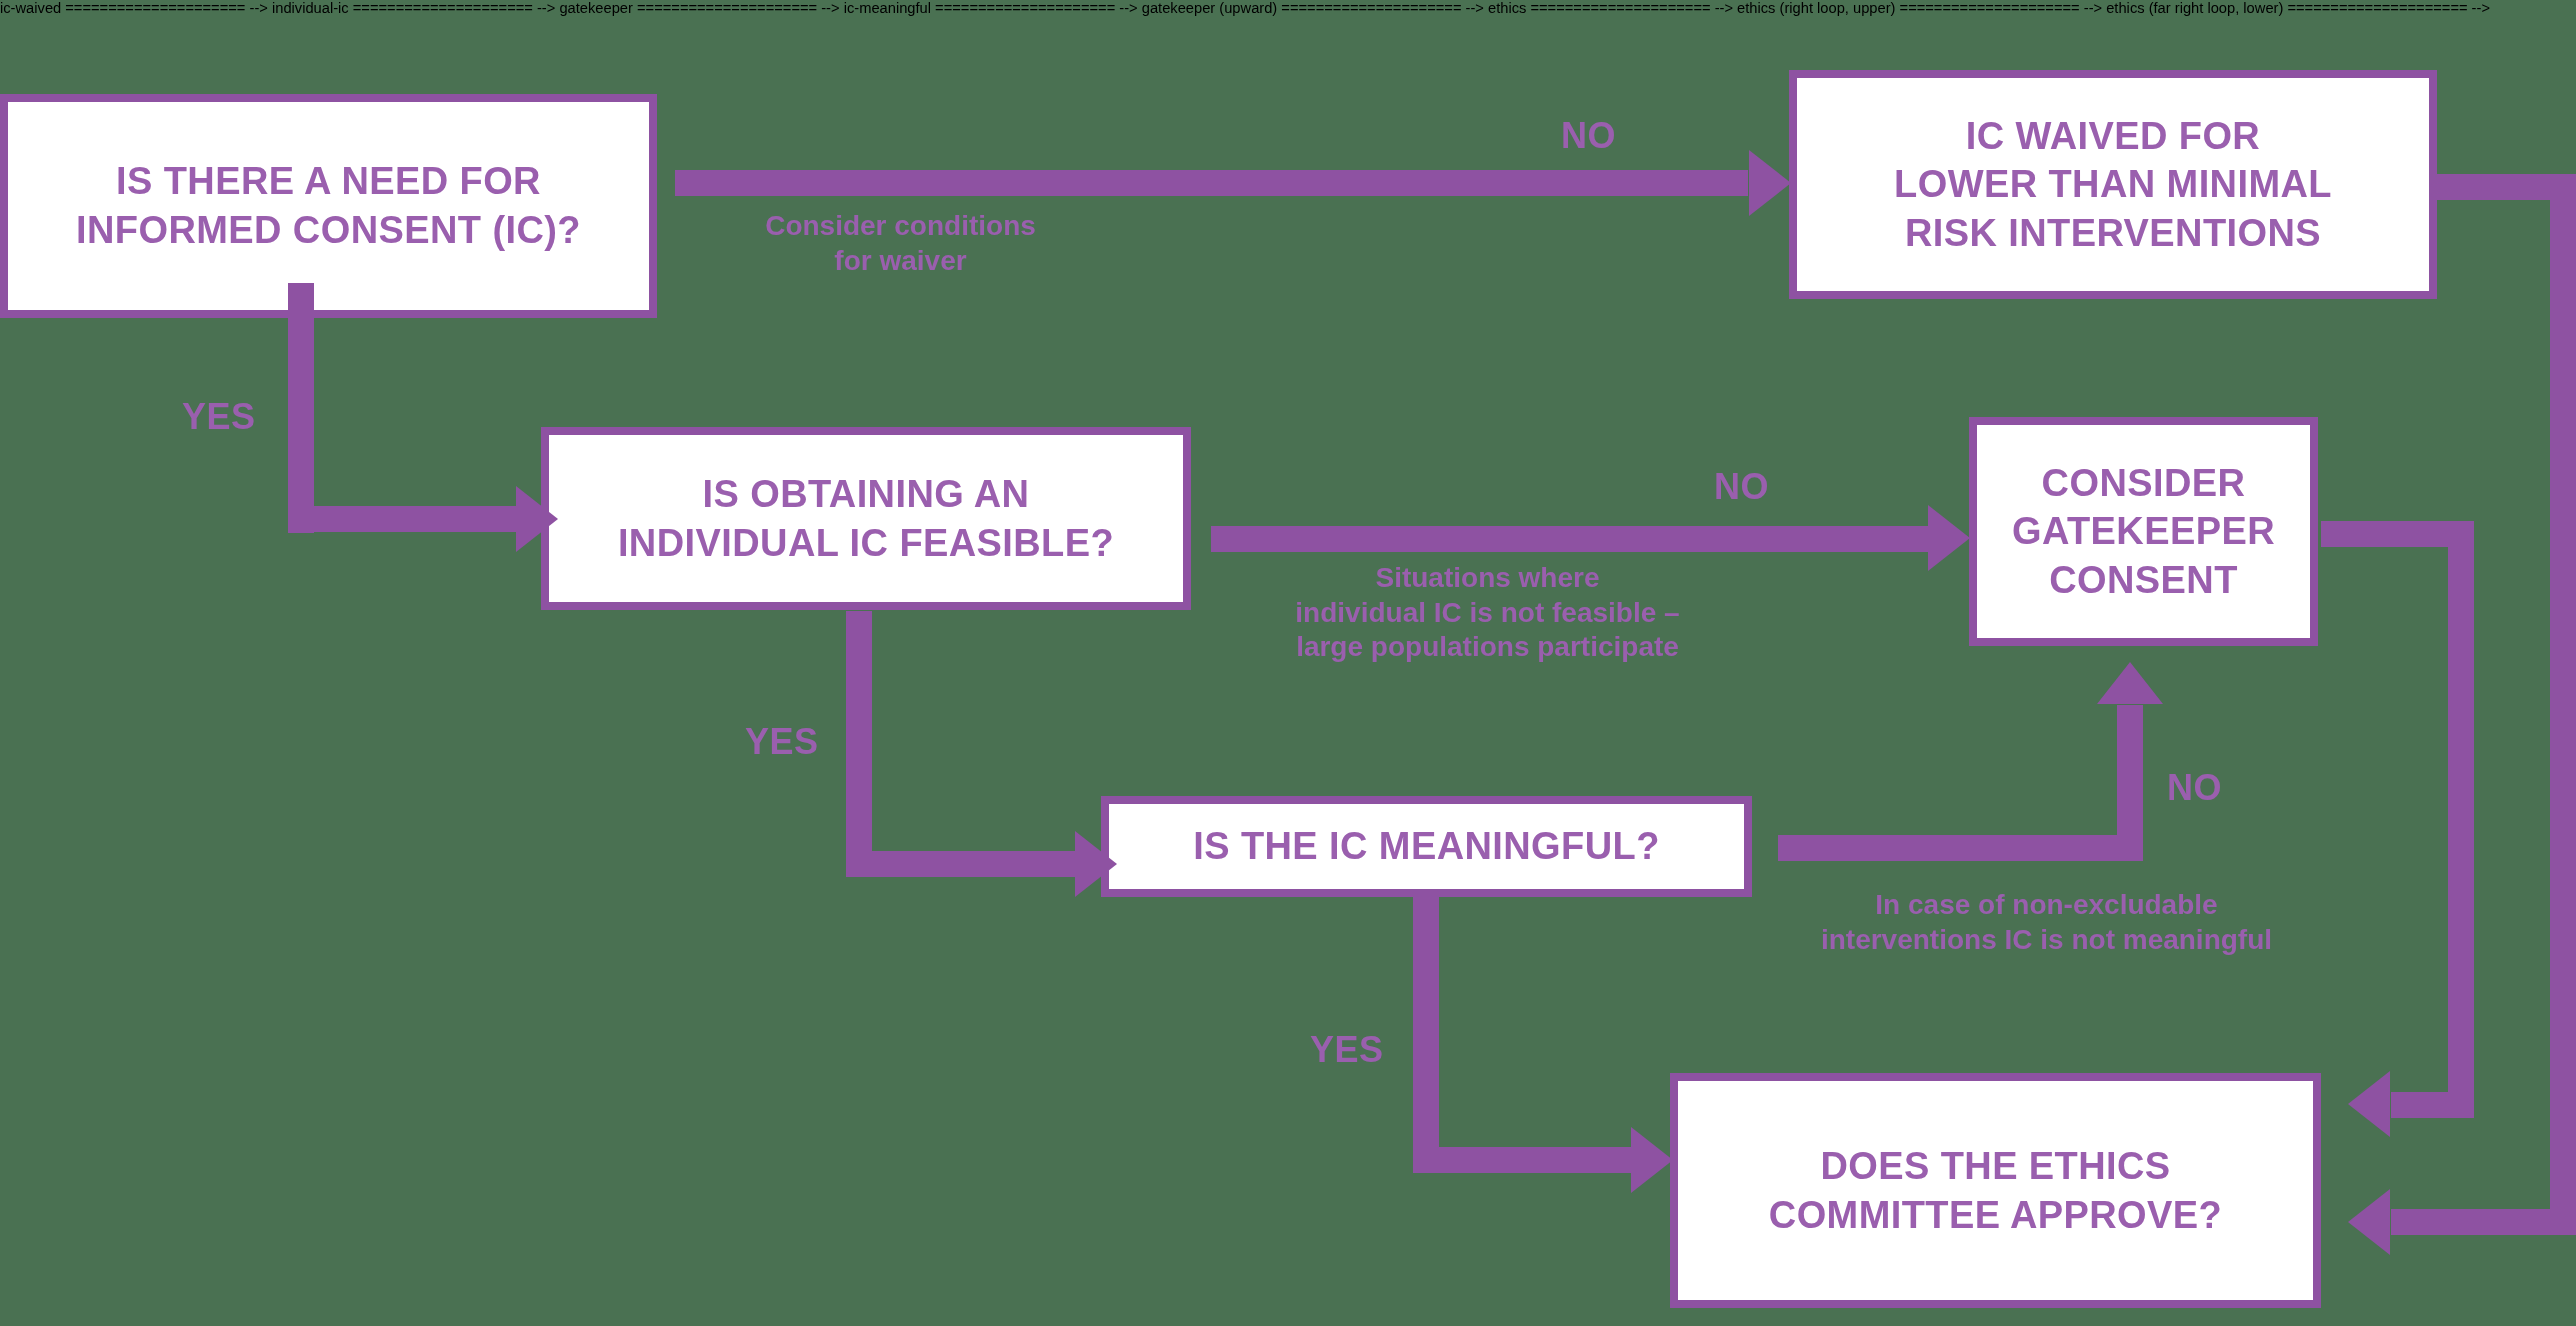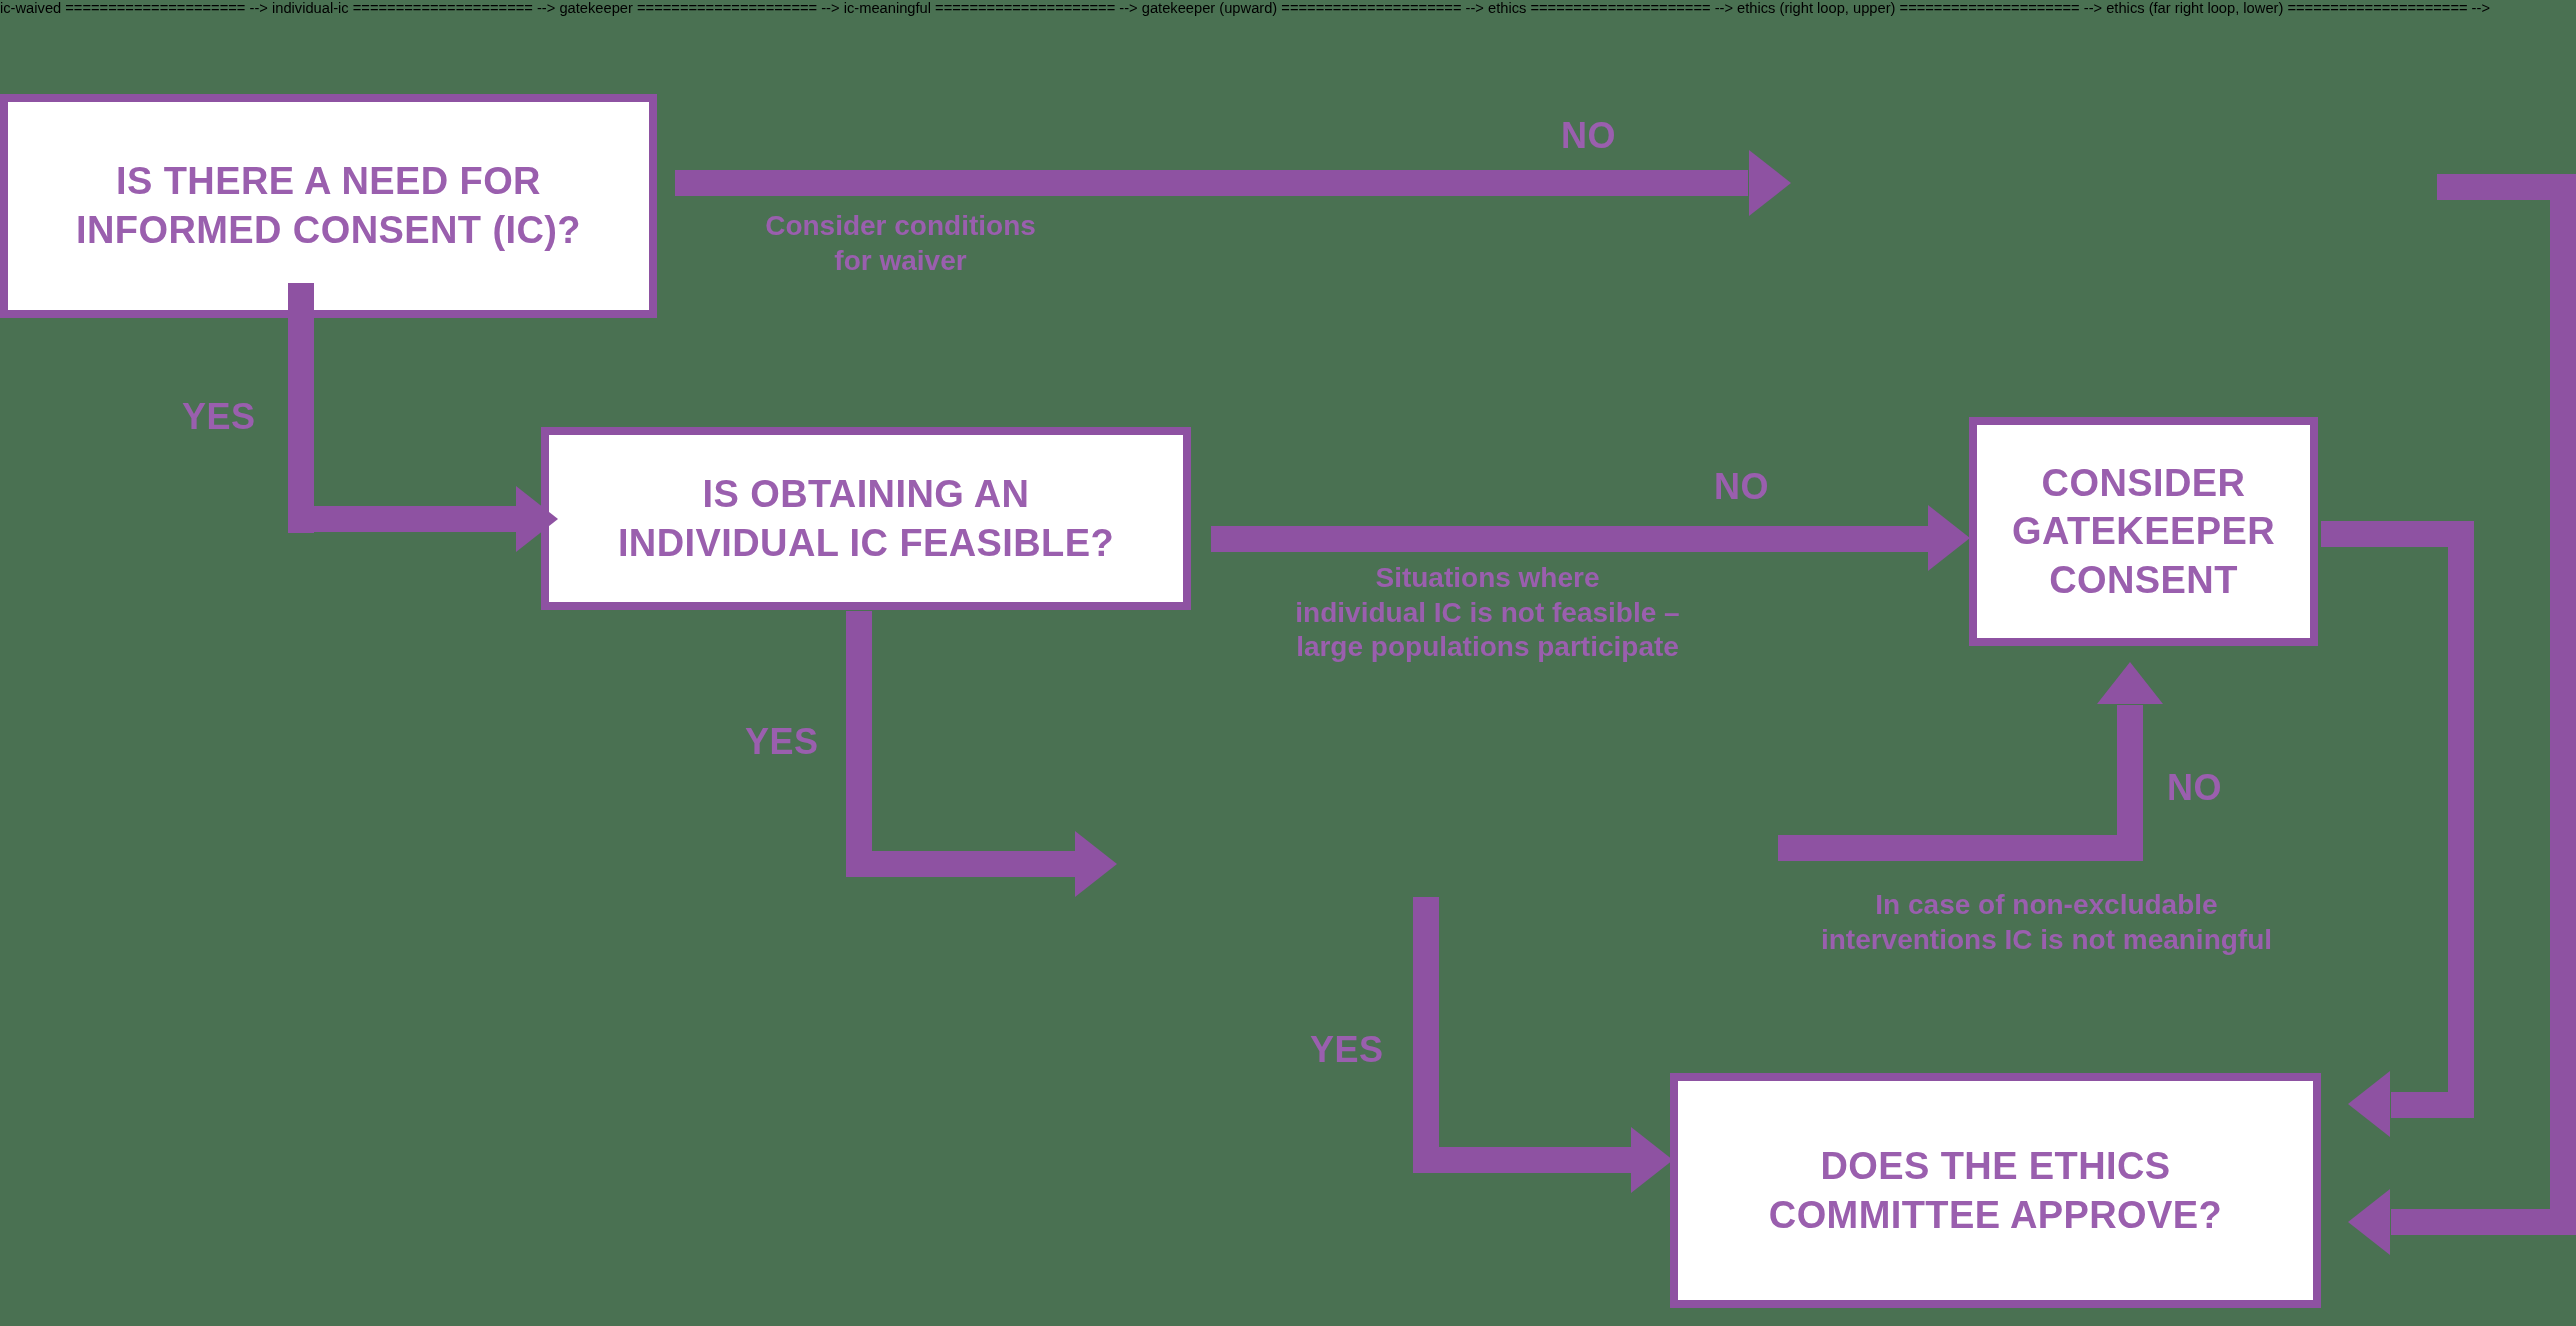--- a/index.html
+++ b/index.html
@@ -84,35 +84,43 @@
 
 <div id="canvas">
 
   
   <div class="node" style="left:0px; top:94px; width:657px; height:224px;">
     <span class="node-label">IS THERE A NEED FOR
 INFORMED CONSENT (IC)?</span>
   </div>
 
   
+  <div class="node" style="left:1789px; top:70px; width:648px; height:229px;">
+    <span class="node-label">IC WAIVED FOR
+LOWER THAN MINIMAL
+RISK INTERVENTIONS</span>
+  </div>
 
   
   <div class="node" style="left:541px; top:427px; width:650px; height:183px;">
     <span class="node-label">IS OBTAINING AN
 INDIVIDUAL IC FEASIBLE?</span>
   </div>
 
   
   <div class="node" style="left:1969px; top:417px; width:349px; height:229px;">
     <span class="node-label">CONSIDER
 GATEKEEPER
 CONSENT</span>
   </div>
 
   
+  <div class="node" style="left:1101px; top:796px; width:651px; height:101px;">
+    <span class="node-label">IS THE IC MEANINGFUL?</span>
+  </div>
 
   
   <div class="node" style="left:1670px; top:1073px; width:651px; height:235px;">
     <span class="node-label">DOES THE ETHICS
 COMMITTEE APPROVE?</span>
   </div>
 
 
    ic-waived ===================== --&gt;
   <div class="seg" style="left:675px; top:170px; width:1073px; height:26px;"></div>

